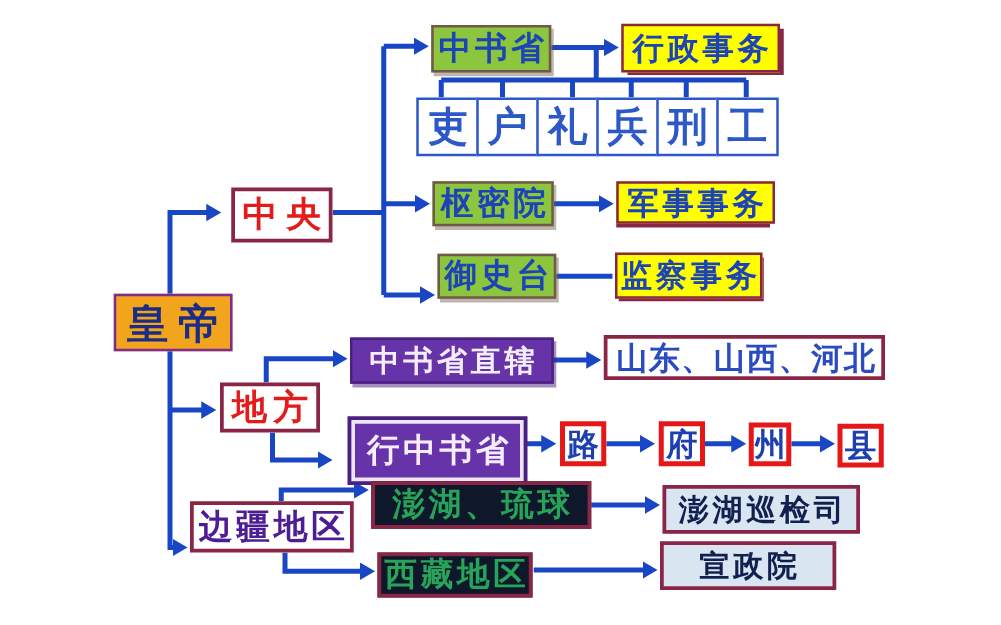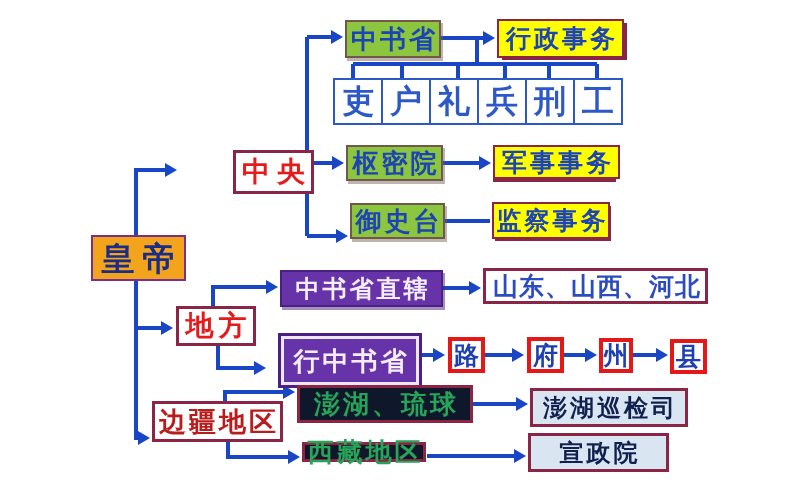--- a/index.html
+++ b/index.html
@@ -6,25 +6,25 @@
   #canvas{position:relative;width:801px;height:500px;background:#ffffff;overflow:hidden;
           font-family:"DejaVu Serif","Liberation Serif",serif;}
   .connectors{position:absolute;left:0;top:0;z-index:1;}
   .ln{stroke:#1846C4;stroke-width:4;fill:none;}
   .node{position:absolute;box-sizing:border-box;display:flex;align-items:center;justify-content:center;
         font-weight:bold;white-space:nowrap;z-index:2;letter-spacing:3px;padding-left:3px;line-height:1;}
   
   .emperor{left:91px;top:235px;width:95px;height:46px;background:#F2A41C;border:2px solid #7C2D8E;
            color:#1B2C86;font-size:33px;letter-spacing:8px;padding-left:8px;}
   .central{left:185px;top:150px;width:81px;height:44px;background:#fff;border:3px solid #8B2545;
-           color:#E31B1B;font-size:28px;letter-spacing:7px;padding-left:7px;margin-left:48px;}
+           color:#E31B1B;font-size:28px;letter-spacing:7px;padding-left:7px;}
   .difang{left:176px;top:306px;width:80px;height:40px;background:#fff;border:3px solid #8B2545;
           color:#E31B1B;font-size:28px;letter-spacing:5px;padding-left:5px;}
   .bianjiang{left:152px;top:401px;width:131px;height:41px;background:#fff;border:3px solid #8B2545;
-          color:#b91c1c;font-size:27px;}
+          color:#4c1d95;font-size:27px;}
   
   .greenbox{background:#8CC63F;border:2px solid #71584A;color:#1D44B5;font-size:26px;
             box-shadow:2px 3px 0 rgba(110,90,80,.45);}
   .zss{left:345px;top:20px;width:96px;height:38px;}
   .shumi{left:346px;top:145px;width:97px;height:36px;}
   .yushi{left:350px;top:203px;width:95px;height:36px;}
   .yellowbox{background:#FFFF00;border:2px solid #8B2545;color:#1D44B5;font-size:25px;}
   .xingzheng{left:497px;top:19px;width:127px;height:39px;box-shadow:4px 3px 0 -1px #8B2545;}
   .junshi{left:493px;top:145px;width:127px;height:34px;box-shadow:-2px 5px 0 -2px #8B2545;}
   .jiancha{left:492px;top:202px;width:118px;height:37px;box-shadow:2px 3px 0 -1px #8B2545;}
@@ -39,21 +39,21 @@
              outline:3px solid #4A2180;color:#F5EDFA;font-size:26px;}
   .provinces{left:483px;top:268px;width:225px;height:36px;background:#fff;border:3px solid #8B2545;
              color:#2B4BC0;font-size:25px;letter-spacing:1px;}
   .lvl{width:37px;height:36px;background:#fff;border:4px solid #E61717;color:#1D3FB0;font-size:25px;
        letter-spacing:0;padding-left:0;}
   .lu{left:448px;top:337px;} .fu{left:527px;top:337px;} .zhou{left:599px;top:338px;width:34px;height:35px;}
   .xian{left:670px;top:339px;height:35px;}
   
   .greentext{background:#0f172a;border:3px solid #8B2545;color:#27A35A;font-size:26px;}
   .penghu{left:297px;top:385px;width:176px;height:38px;}
-  .xizang{left:302px;top:442px;width:124px;height:20px;}
+  .xizang{left:302px;top:442px;width:124px;height:36px;}
   .bluebox{background:#D9E6F2;border:3px solid #8B2545;color:#122050;font-size:24px;}
   .xunjiansi{left:530px;top:388px;width:158px;height:39px;}
   .xuanzheng{left:528px;top:433px;width:141px;height:39px;}
 </style>
 </head>
 <body>
 
 <div id="canvas">
 
   <svg class="connectors" width="801" height="500" viewBox="0 0 801 500">

